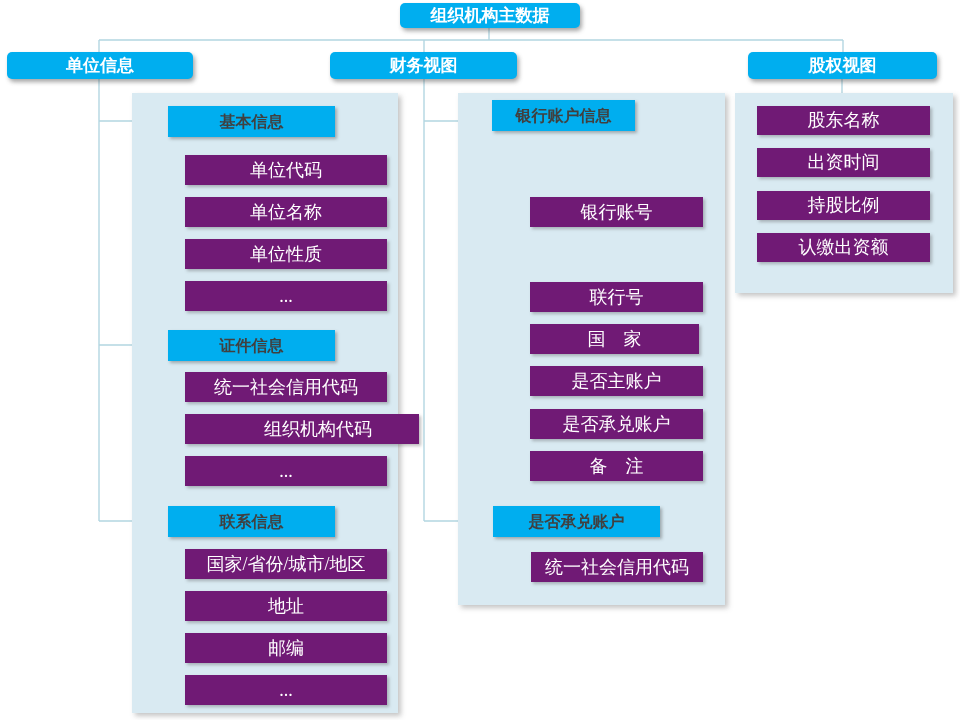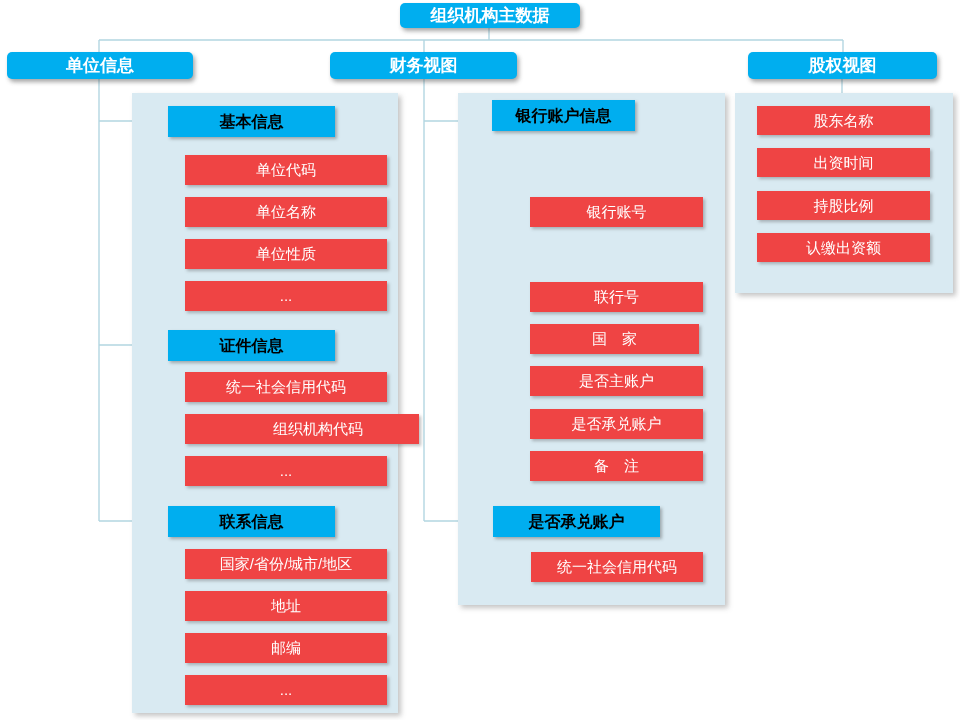--- a/index.html
+++ b/index.html
@@ -1,39 +1,39 @@
 <!DOCTYPE html>
 <html><head>
 <meta charset="utf-8">
 <style>
   html,body{margin:0;padding:0;background:#ffffff;}
   #stage{
     position:relative;width:960px;height:720px;background:#ffffff;overflow:hidden;
-    font-family:Liberation Sans, sans-serif;
+    font-family:Liberation Serif, serif;
     border-radius:28px;
   }
   .panel{
     position:absolute;background:#d9eaf2;
     box-shadow:3px 3px 5px rgba(90,90,90,.35);
   }
   .hdr{
     position:absolute;background:#00aeef;color:#fff;font-weight:bold;
     font-size:17px;text-align:center;border-radius:5px;
     box-shadow:2px 3px 4px rgba(60,60,60,.45);
     white-space:nowrap;
   }
   .ghdr{
-    position:absolute;background:#00aeef;color:#000000;font-weight:bold;
+    position:absolute;background:#00aeef;color:#404040;font-weight:bold;
     font-size:16px;text-align:center;
     box-shadow:2px 2px 3px rgba(70,70,70,.4);
     white-space:nowrap;
   }
   .item{
-    position:absolute;background:#ef4444;color:#fff;
-    font-size:15px;text-align:center;
+    position:absolute;background:#701a75;color:#fff;
+    font-size:18px;text-align:center;
     box-shadow:2px 2px 3px rgba(70,70,70,.35);
     white-space:nowrap;
   }
   #wires{position:absolute;left:0;top:0;width:960px;height:720px;}
 </style>
 </head>
 <body>
 
 <div id="stage">
 

